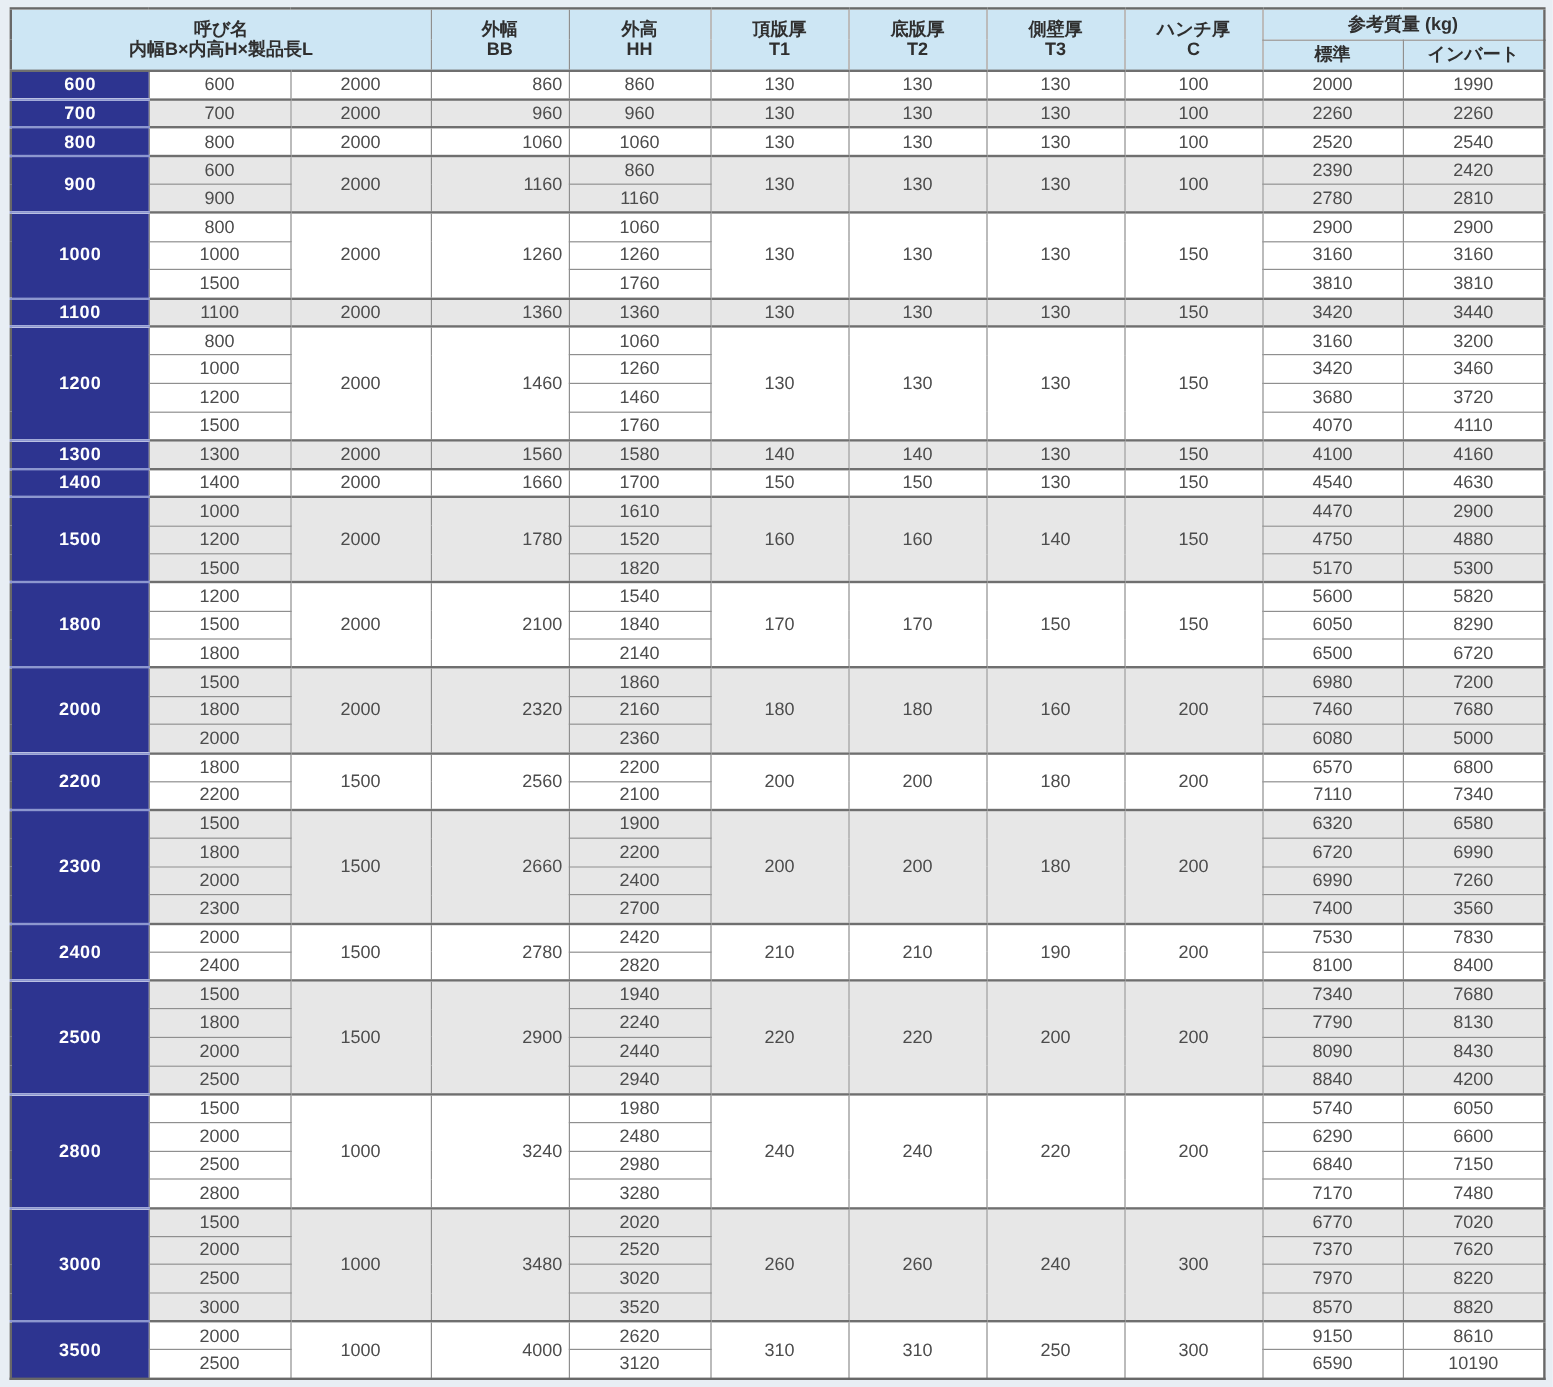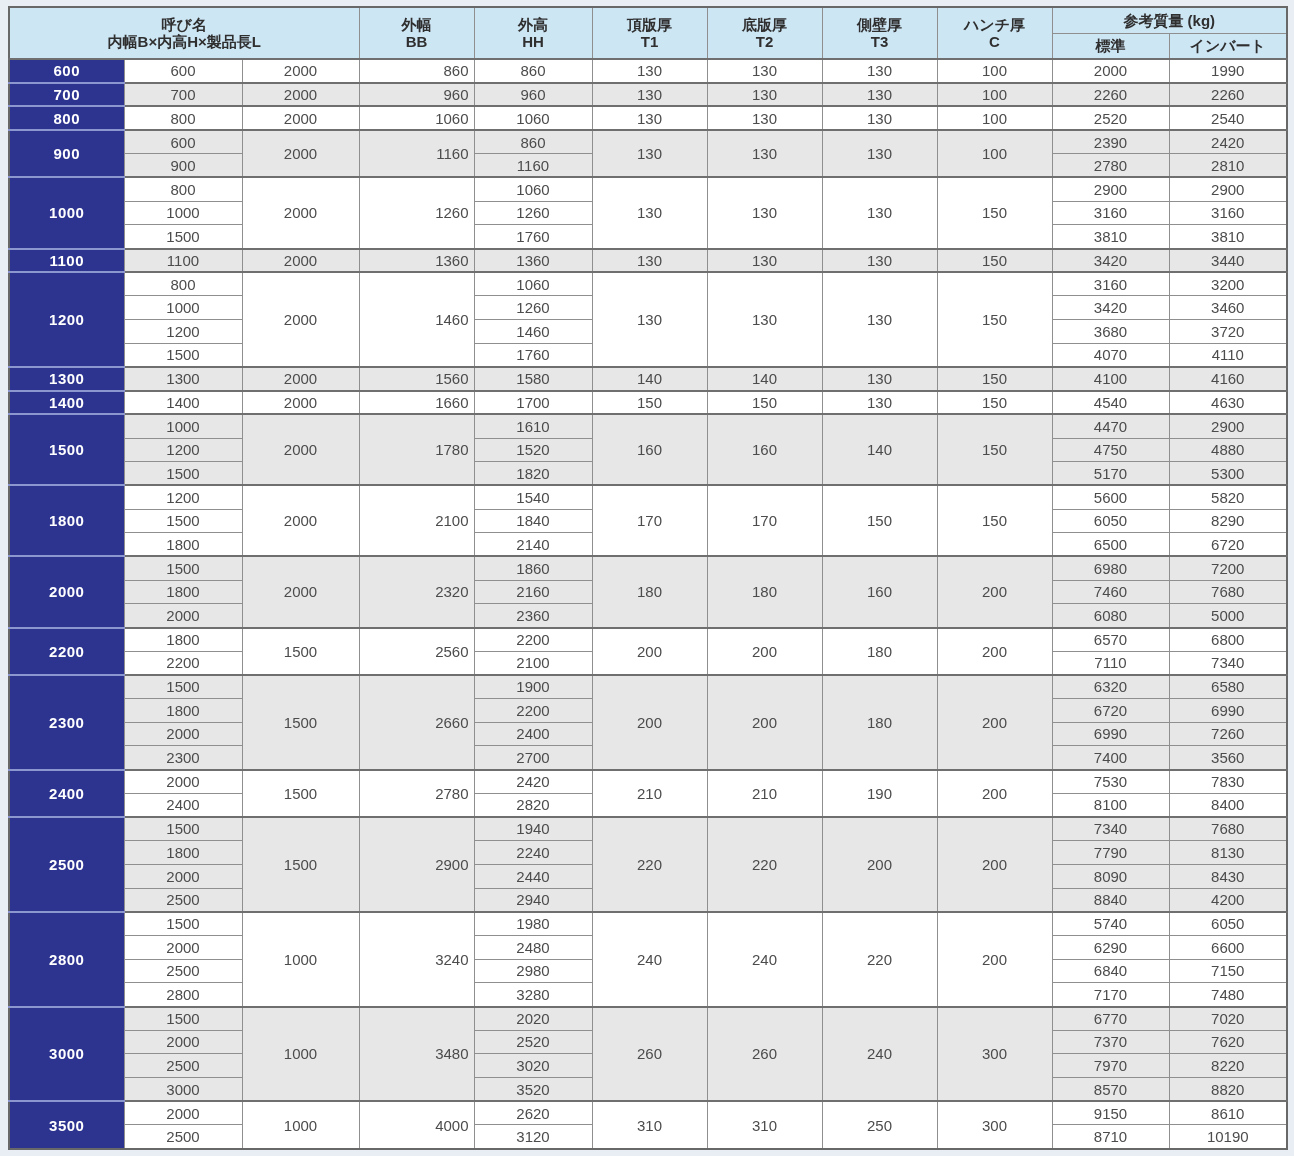--- a/index.html
+++ b/index.html
@@ -517,18 +517,18 @@
           <td class="col-t" rowspan="2">310</td>
           <td class="col-t" rowspan="2">310</td>
           <td class="col-t" rowspan="2">250</td>
           <td class="col-t" rowspan="2">300</td>
           <td class="col-mass">9150</td>
           <td class="col-mass">8610</td>
         </tr>
         <tr class="plain">
           <td class="col-h">2500</td>
           <td class="col-hh">3120</td>
-          <td class="col-mass">8710</td>
+          <td class="col-mass">6590</td>
           <td class="col-mass">10190</td>
         </tr>
       </tbody>
   </table>
 </div>
 
 </body></html>

